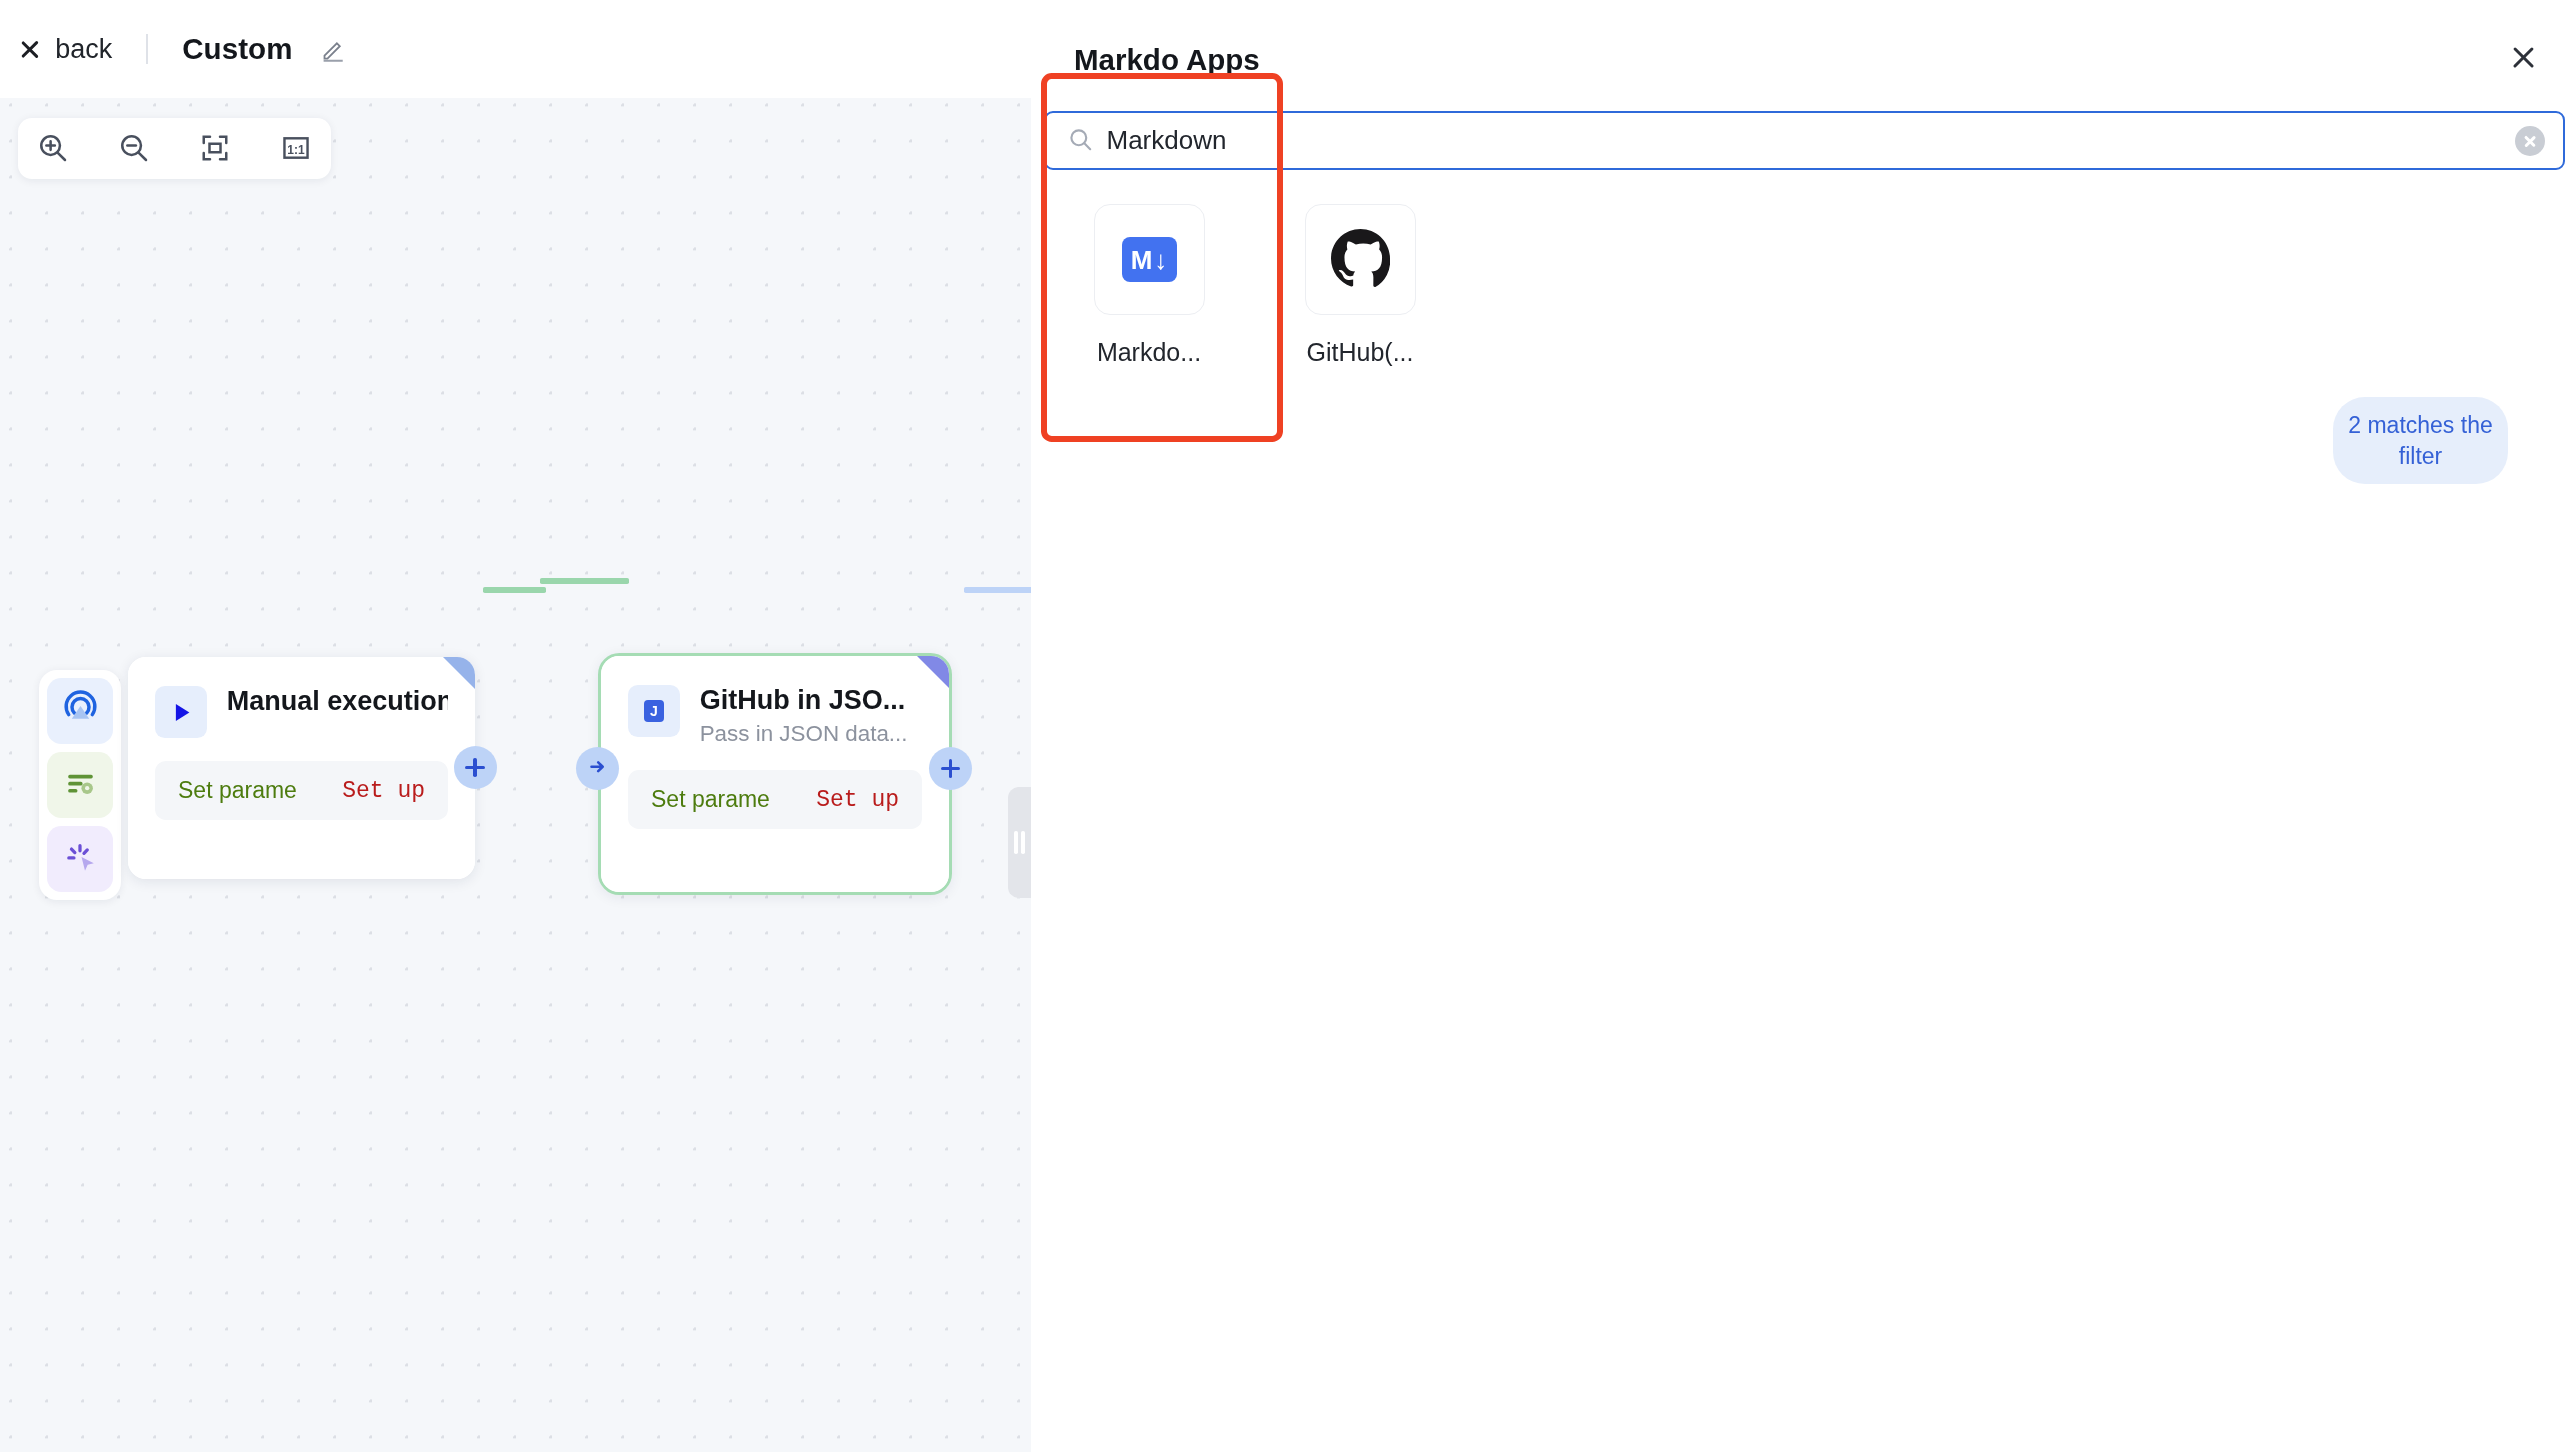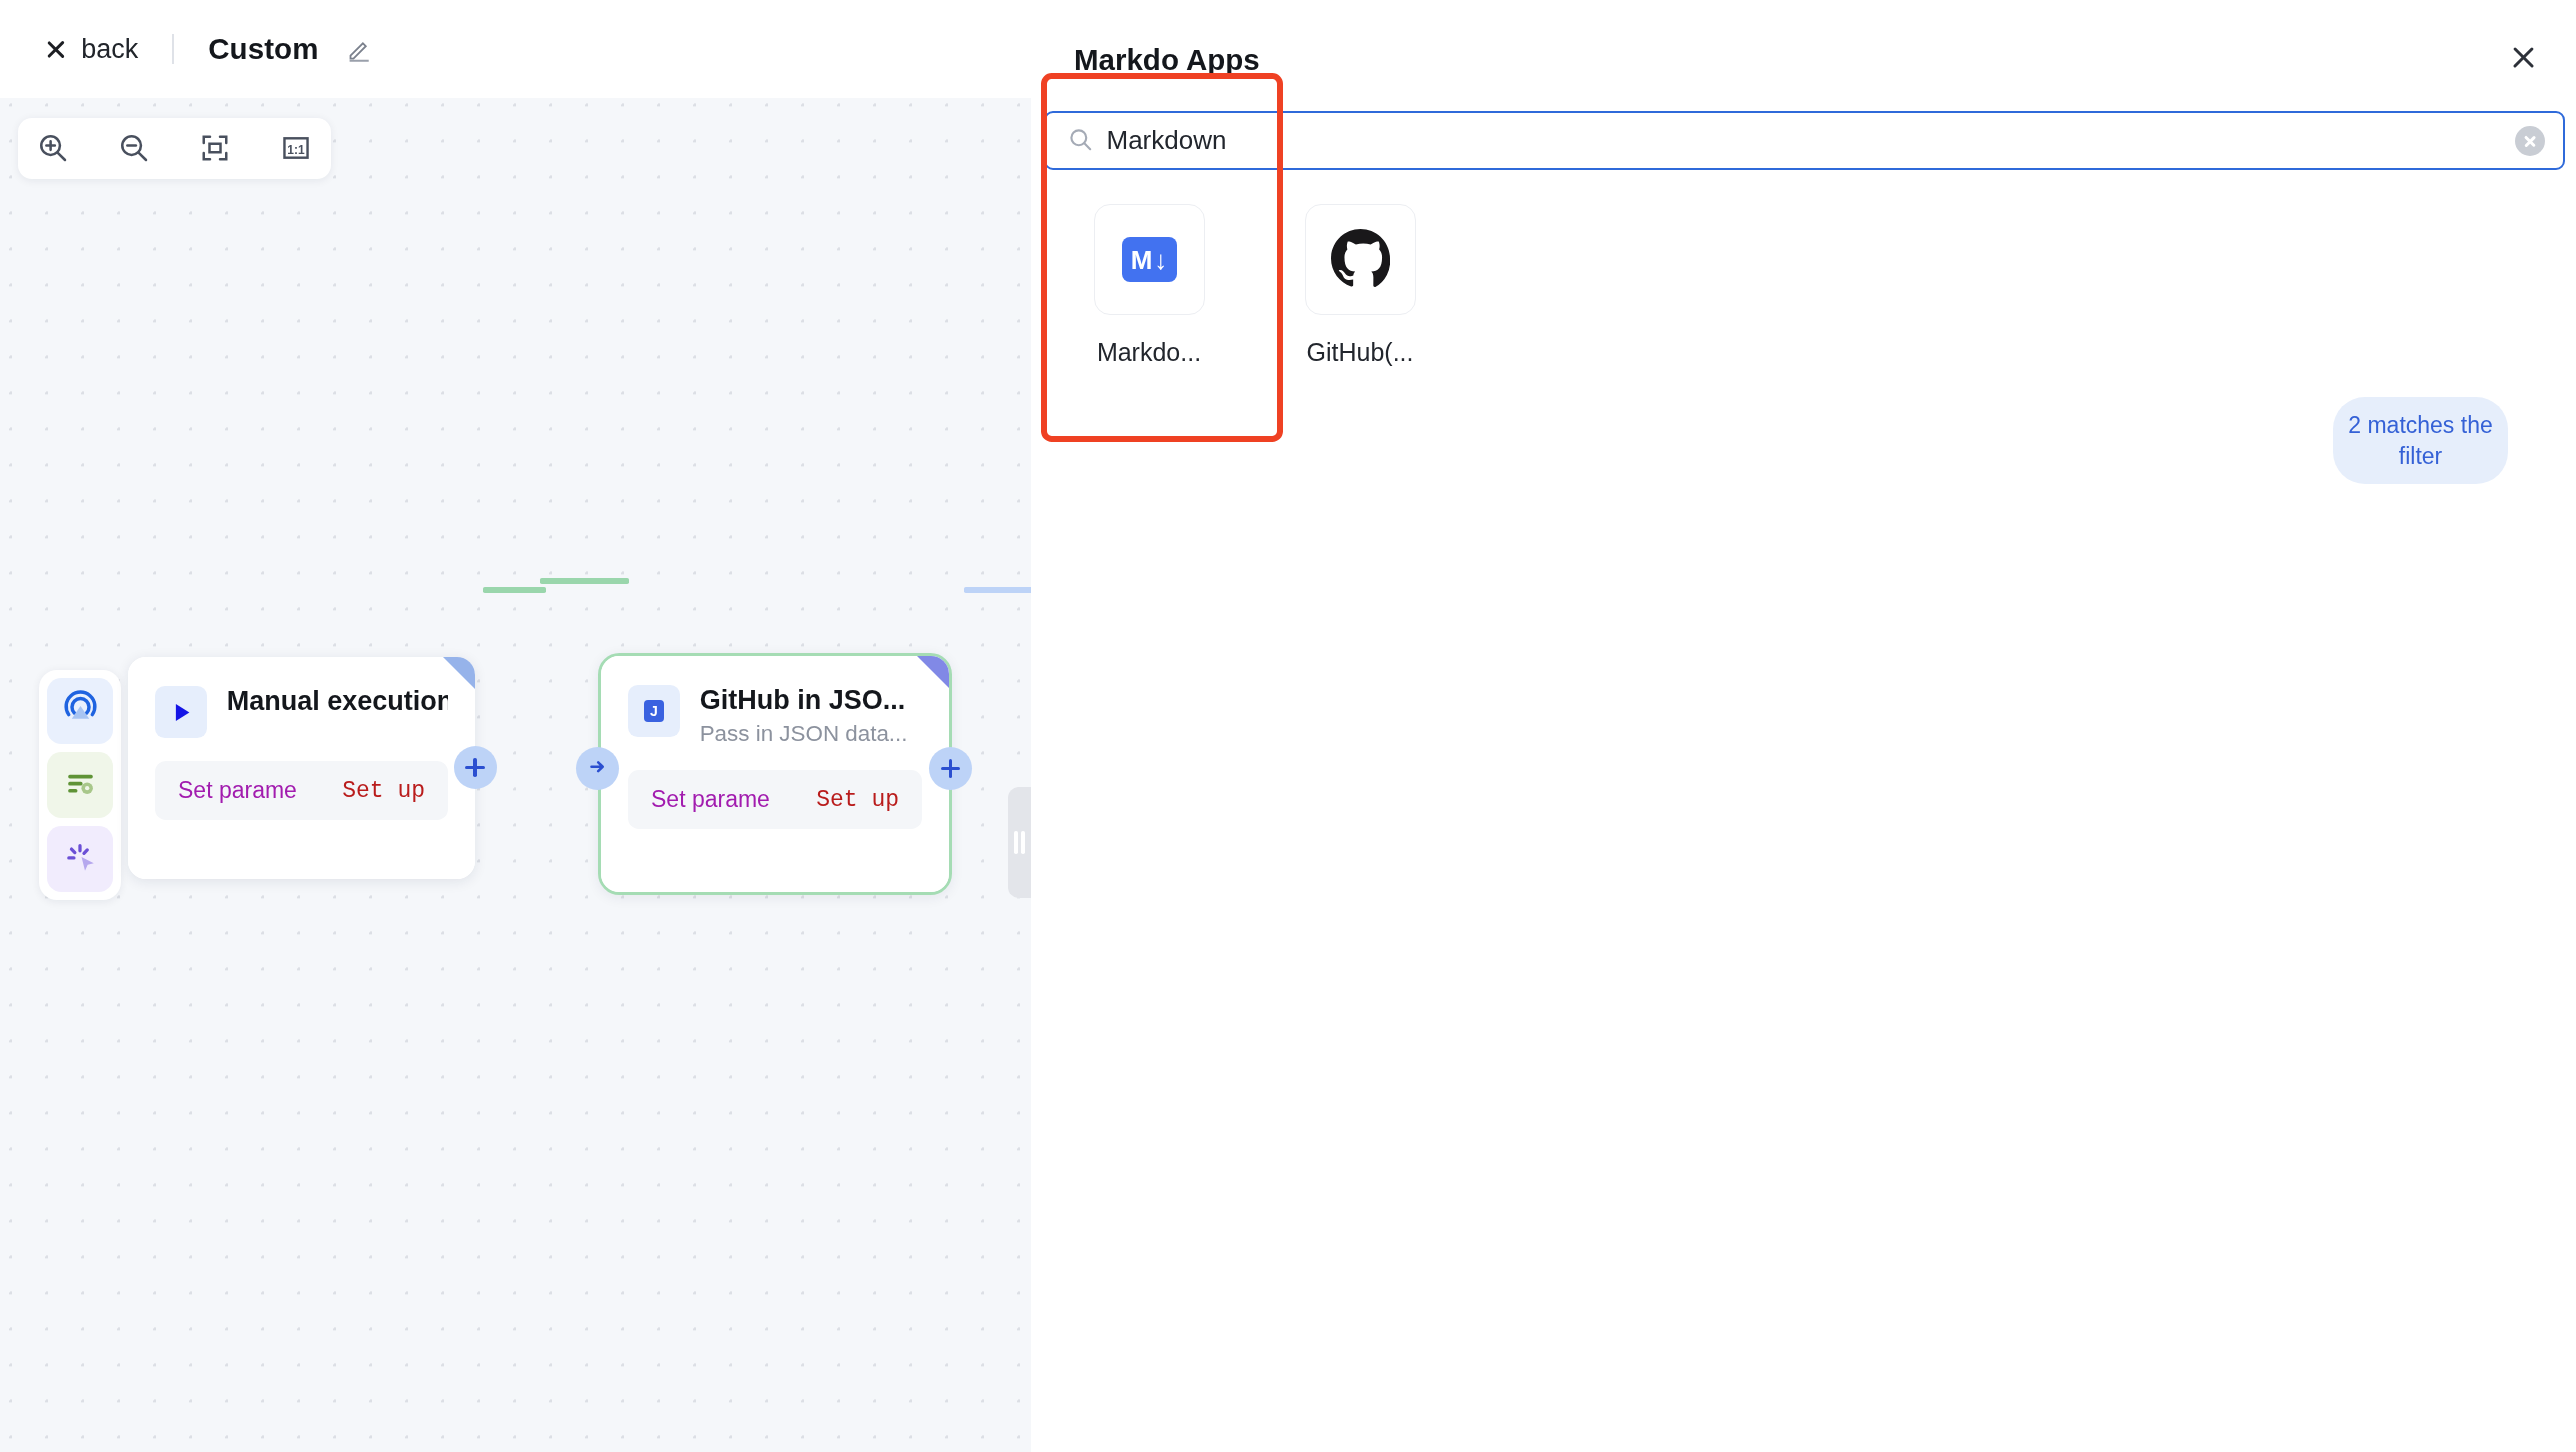--- a/index.html
+++ b/index.html
@@ -10,21 +10,21 @@
     overflow: hidden;
   }
   #root { position: relative; width: 2576px; height: 1453px; }
 
   
   .topbar {
     position: absolute; left: 0; top: 0;
     width: 1031px; height: 98px;
     background: #fff;
     display: flex; align-items: center;
-    padding-left: 44px;
+    padding-left: 18px;
     z-index: 5;
   }
   .back-btn {
     display: flex; align-items: center; gap: 14.3px;
     cursor: pointer;
   }
   .back-x { width: 23px; height: 23px; position: relative; }
   .back-x::before, .back-x::after {
     content:''; position:absolute; left: 0.9px; top: 10.7px;
     width: 21.5px; height: 3px; background: #1d1f24; border-radius: 1.8px;
@@ -122,21 +122,21 @@
   .node-sub {
     font-size: 22.4px; color: #8c929e; margin-top: 5.4px;
     white-space: nowrap; overflow: hidden;
   }
   .node-param {
     margin: 23px 27px 27px 27px;
     background: #f4f6f9; border-radius: 10.7px;
     height: 59px; display: flex; align-items: center;
     justify-content: space-between; padding: 0 23px;
   }
-  .pm-left  { font-size: 23px; color: #a21caf; }
+  .pm-left  { font-size: 23px; color: #4d7c0f; }
   .pm-right { font-size: 23px; color: #b91c1c; cursor: pointer; font-family: Liberation Mono, monospace; }
 
   
   .handle {
     position: absolute; width: 43px; height: 43px;
     border-radius: 50%; background: #bdd3f7;
     display: flex; align-items: center; justify-content: center;
     cursor: pointer; z-index: 6;
   }
   .hplus::before, .hplus::after {

